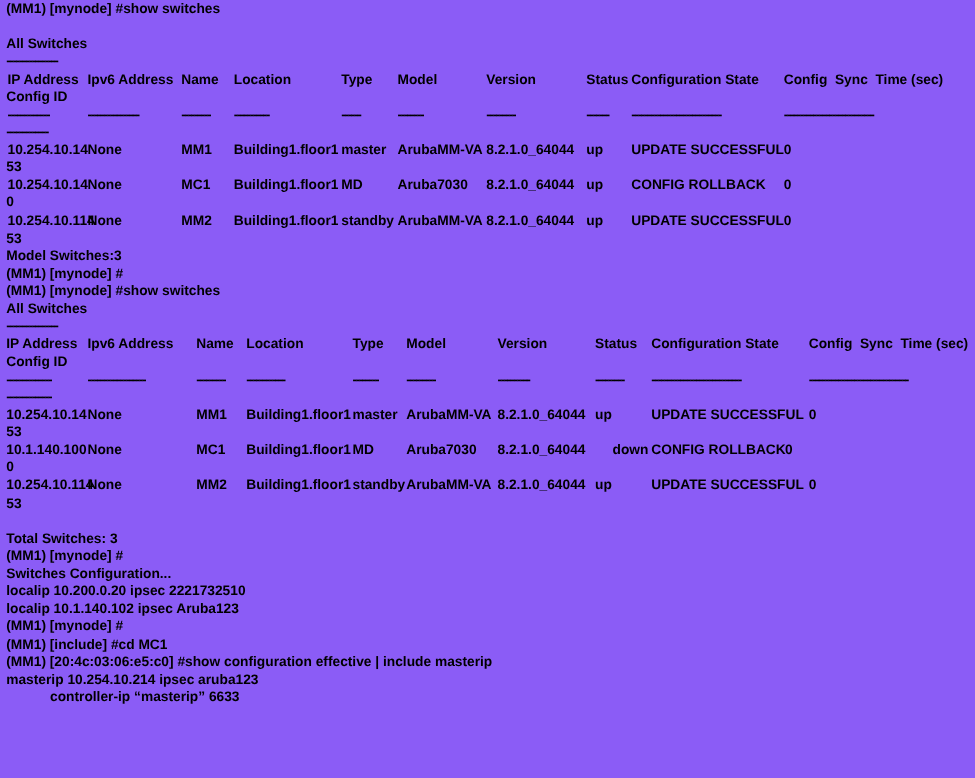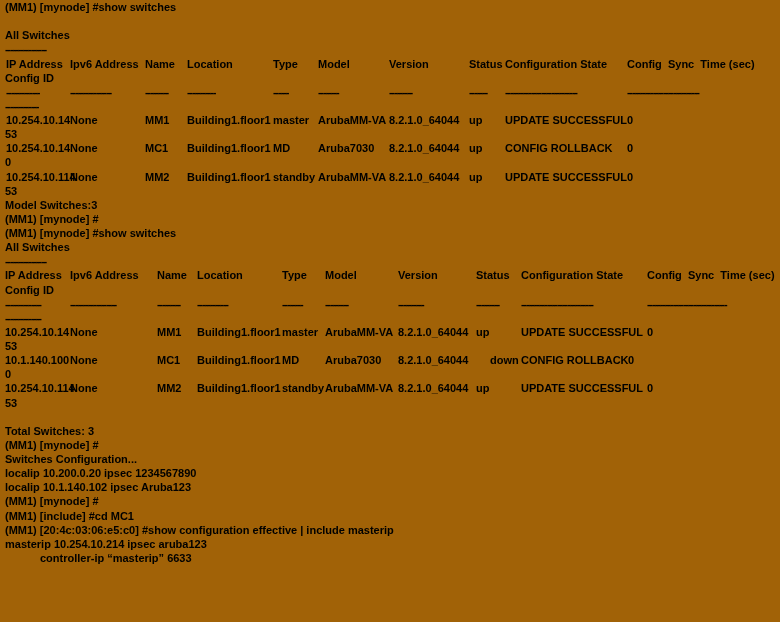--- a/index.html
+++ b/index.html
@@ -1,17 +1,17 @@
 <!DOCTYPE html>
 <html><head>
 <meta charset="utf-8">
 <style>
   html,body { margin:0; padding:0; background:#ffffff; }
   #screen {
-    position:relative; width:780px; height:622px; background:#a16207;
+    position:relative; width:780px; height:622px; background:#8b5cf6;
     font-family:"Liberation Sans", sans-serif; font-weight:bold;
     font-size:11px; color:#000000; overflow:hidden;
   }
   .ln { position:relative; height:14.14px; line-height:14.3px; }
   .ln span { position:absolute; top:0; white-space:pre; }
   .tx { left:5px; }
   .ind { left:40px; }
   .d { letter-spacing:-1.1px; }
   
   .t1 .c0{left:6px}  .t1 .c1{left:70px}  .t1 .c2{left:145px} .t1 .c3{left:187px}
@@ -221,21 +221,21 @@
       <span class="tx">Total Switches: 3</span>
     </div>
 
   <div class="ln">
       <span class="tx">(MM1) [mynode] #</span>
     </div>
   <div class="ln">
       <span class="tx">Switches Configuration...</span>
     </div>
   <div class="ln">
-      <span class="tx">localip 10.200.0.20 ipsec 1234567890</span>
+      <span class="tx">localip 10.200.0.20 ipsec 2221732510</span>
     </div>
   <div class="ln">
       <span class="tx">localip 10.1.140.102 ipsec Aruba123</span>
     </div>
   <div class="ln">
       <span class="tx">(MM1) [mynode] #</span>
     </div>
   <div class="ln">
       <span class="tx">(MM1) [include] #cd MC1</span>
     </div>

